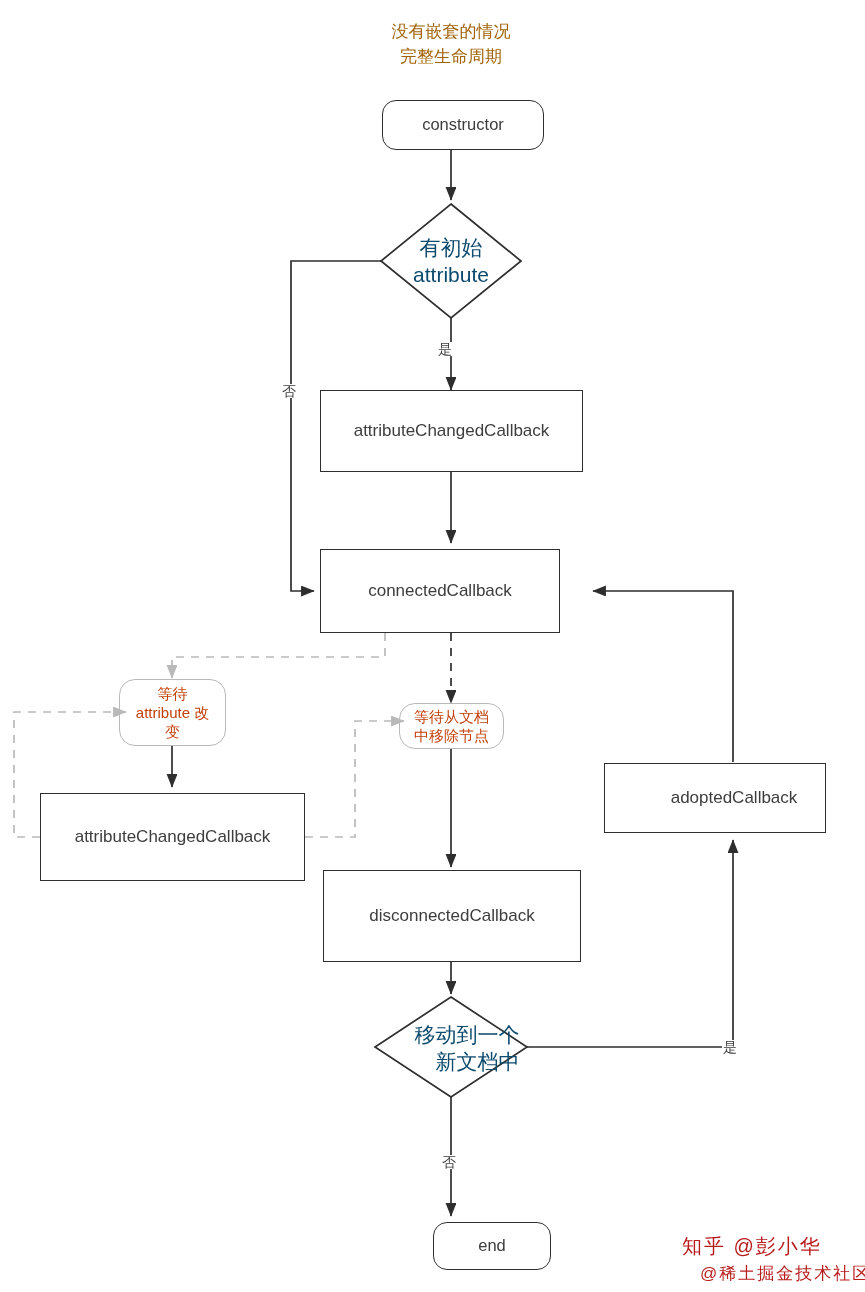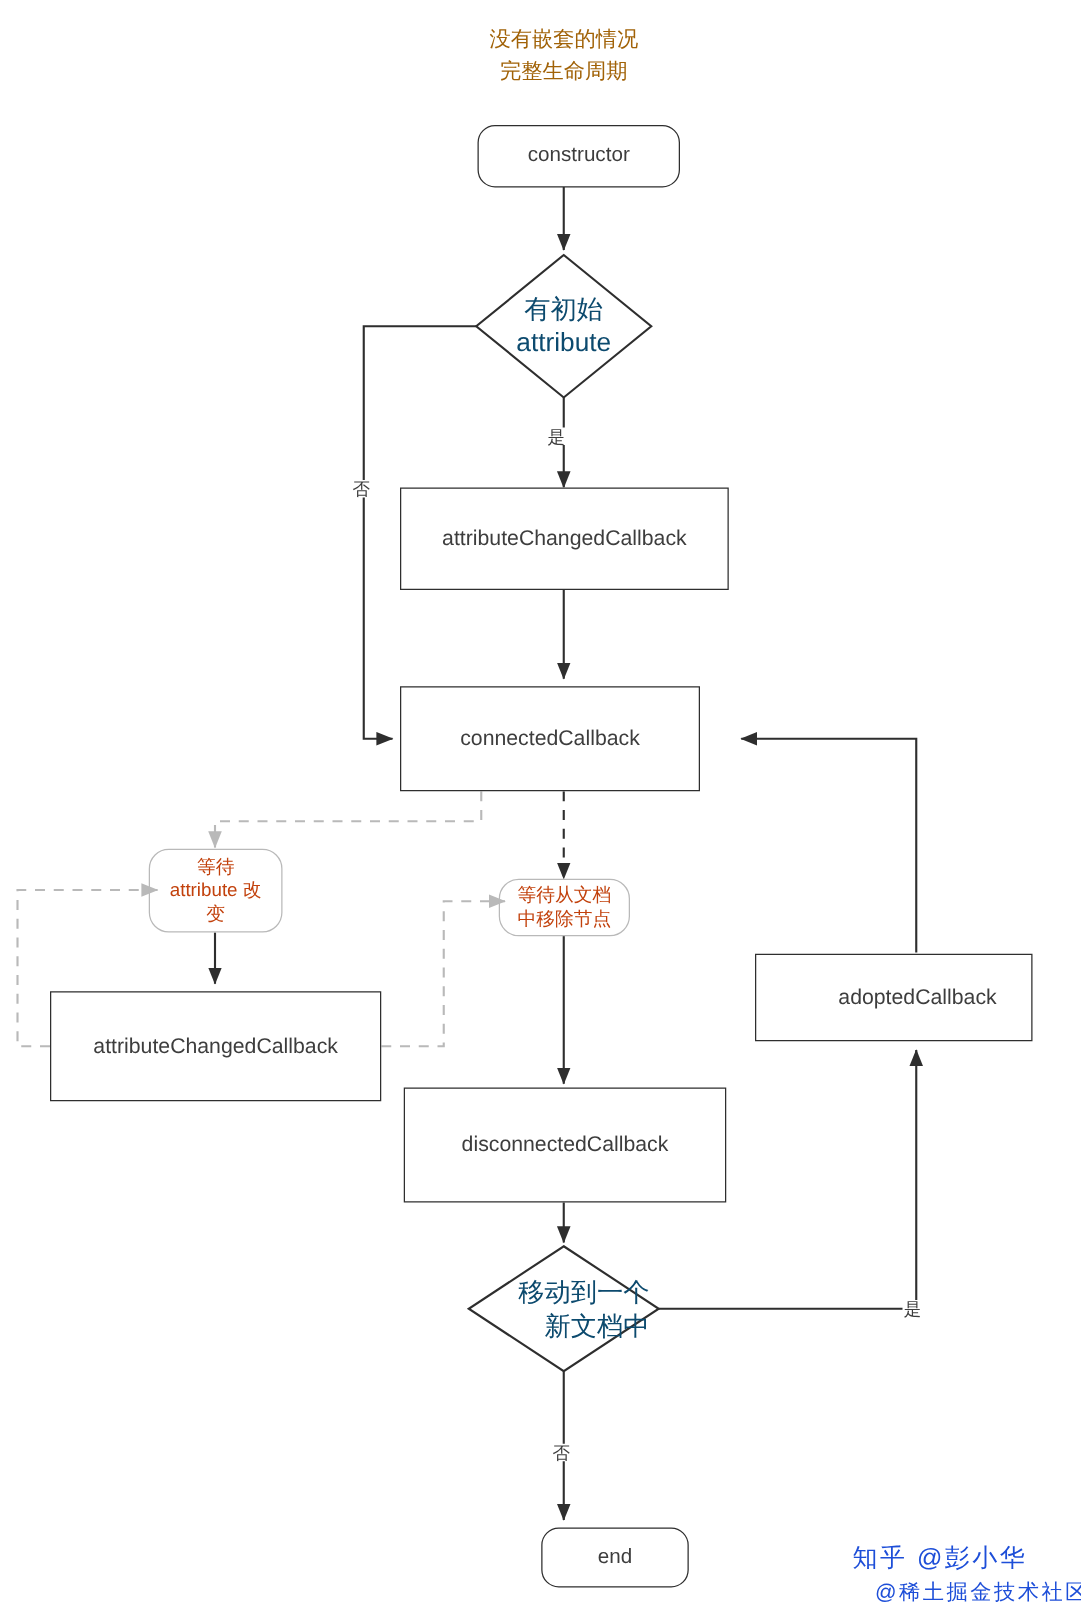--- a/index.html
+++ b/index.html
@@ -75,21 +75,21 @@
   .edge-label {
     position: absolute;
     color: #3d3d3d;
     font-size: 14px;
     background: #ffffff;
     padding: 0 1px;
     line-height: 1;
   }
   .watermark {
     position: absolute;
-    color: #1d4ed8;
+    color: #b91c1c;
     letter-spacing: 2px;
     white-space: nowrap;
     pointer-events: none;
   }
   .wm1 { font-size: 20px; }
   .wm2 { font-size: 17px; }
 </style>
 </head>
 <body>
 

